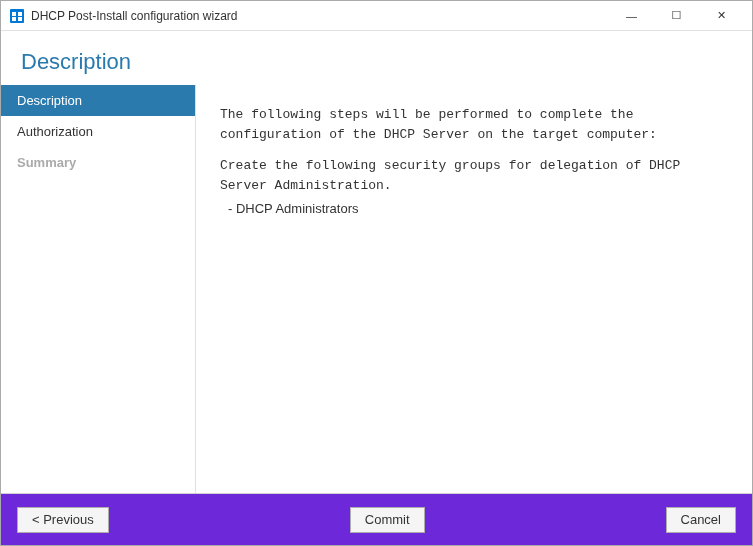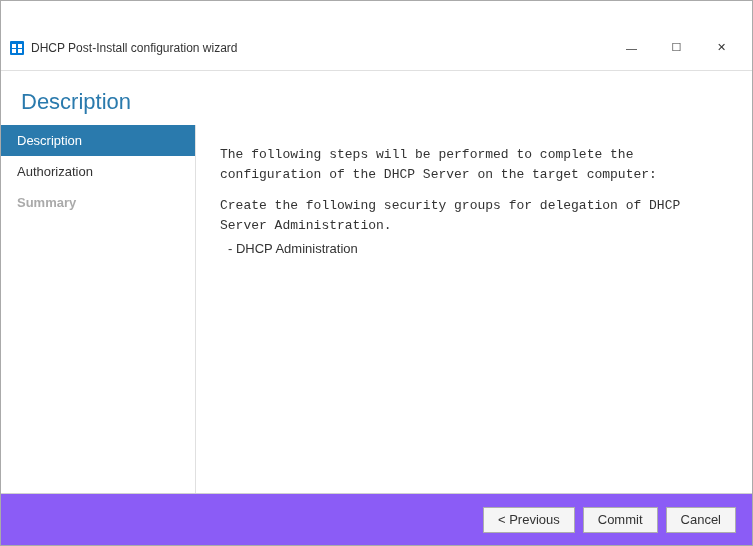--- a/index.html
+++ b/index.html
@@ -14,27 +14,26 @@
     .window {
       width: 753px;
       height: 546px;
       background: #ffffff;
       border: 1px solid #aaa;
       display: flex;
       flex-direction: column;
     }
     .title-bar {
       background: #ffffff;
-      height: 46px;
+      height: 30px;
       display: flex;
       align-items: center;
       padding: 13px 8px;
       border-bottom: 1px solid #e0e0e0;
       flex-shrink: 0;
-      margin-top: 24px;
     }
     .title-bar-icon {
       width: 16px;
       height: 16px;
       margin-right: 6px;
       display: flex;
       align-items: center;
       justify-content: center;
     }
     .title-bar-icon svg {
@@ -119,25 +118,25 @@
       color: #333;
       margin-bottom: 3px;
     }
     .authorize-text {
       color: #2a7aad;
       margin-top: 12px;
       display: block;
     }
     .footer {
       height: 52px;
-      background: #8b5cf6;
+      background: #6d28d9;
       border-top: 1px solid #d0d0d0;
       display: flex;
       align-items: center;
-      justify-content: flex-end;
+      justify-content: space-between;
       padding: 15px 16px;
       gap: 8px;
       flex-shrink: 0;
     }
     .footer-btn {
       height: 26px;
       padding: 0 14px;
       border: 1px solid #adadad;
       background: #f5f5f5;
       cursor: pointer;
@@ -180,21 +179,21 @@
 
       <div class="sidebar">
         <div class="sidebar-item active">Description</div>
         <div class="sidebar-item">Authorization</div>
         <div class="sidebar-item disabled">Summary</div>
       </div>
 
       <div class="main-content">
         <p>The following steps will be performed to complete the configuration of the DHCP Server on the target computer:</p>
         <p class="create-label">Create the following security groups for delegation of DHCP Server Administration.</p>
-        <div class="list-item">- DHCP Administration</div>
+        <div class="list-item">- DHCP Administrators</div>
       </div>
     </div>
   </div>
 
   <div class="footer">
     <button class="footer-btn">&lt; Previous</button>
     <button class="footer-btn">Commit</button>
     <button class="footer-btn">Cancel</button>
   </div>
 </div>

